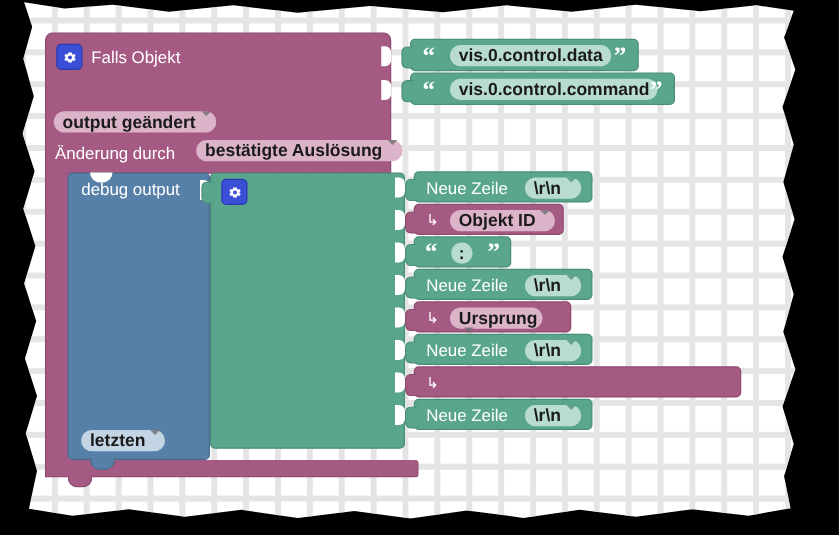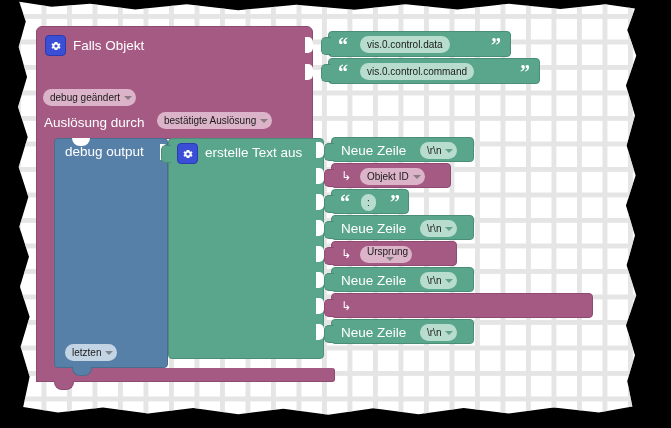--- a/index.html
+++ b/index.html
@@ -53,23 +53,23 @@
 
   
   .c-magenta{background:#a55a83;border:1px solid #8e4a70;}
   .c-green  {background:#5aa68d;border:1px solid #4a8e78;}
   .c-blue   {background:#5780a8;border:1px solid #4a6d8e;}
 
   .lbl{color:#ffffff;font-size:13.5px;line-height:1;white-space:nowrap;
        position:absolute;}
 
   
-  .fld{position:absolute;display:flex;align-items:center;height:17px;
-       border-radius:9px;padding:0 4px 0 7px;font-size:10px;color:#1a1a1a;
-       white-space:nowrap;box-sizing:border-box;}
+  .fld{position:absolute;display:flex;height:17px;
+       border-radius:9px;padding:0 4px 0 7px;font-size:14px;color:#1a1a1a;
+       white-space:nowrap;box-sizing:border-box;font-weight:bold;}
   .fld-pink {background:#dcb4c9;}
   .fld-green{background:#b8ddcf;}
   .fld-blue {background:#c3d4e4;}
   .fld .tri{margin-left:4px;width:0;height:0;border-left:4px solid transparent;
             border-right:4px solid transparent;border-top:4px solid #6b6b6b;
             opacity:.75;}
   .fld.fld-green .tri{border-top-color:#4a8e78;}
 
   
   .q{position:absolute;color:#ffffff;font-size:20px;line-height:1;
@@ -114,25 +114,25 @@
 
     <div class="blk c-magenta" style="left:36px;top:26px;width:277px;height:113px;border-radius:6px 6px 0 0;">
       <div class="gear" style="left:8px;top:8px;">
         <svg width="12" height="12" viewBox="0 0 24 24" aria-hidden="true">
           <path fill="#ffffff" d="M19.1 12.9a7.6 7.6 0 0 0 0-1.8l2-1.5-1.9-3.3-2.4 1a7.3 7.3 0 0 0-1.6-.9l-.4-2.5H9.2l-.4 2.5c-.6.2-1.1.5-1.6.9l-2.4-1-1.9 3.3 2 1.5a7.6 7.6 0 0 0 0 1.8l-2 1.5 1.9 3.3 2.4-1c.5.4 1 .7 1.6.9l.4 2.5h5.6l.4-2.5c.6-.2 1.1-.5 1.6-.9l2.4 1 1.9-3.3-2-1.5zM12 15.2A3.2 3.2 0 1 1 15.2 12 3.2 3.2 0 0 1 12 15.2z"></path>
         </svg>
       </div>
       <div class="lbl" style="left:36px;top:12px;">Falls Objekt</div>
 
       <div class="fld fld-pink" style="left:6px;top:62px;">
-        <span>debug geändert</span>
-        <span class="tri"></span>
-      </div>
-
-      <div class="lbl" style="left:7px;top:89px;">Auslösung durch</div>
+        <span>output geändert</span>
+        <span class="tri"></span>
+      </div>
+
+      <div class="lbl" style="left:7px;top:89px;">Änderung durch</div>
       <div class="fld fld-pink" style="left:120px;top:85px;">
         <span>bestätigte Auslösung</span>
         <span class="tri"></span>
       </div>
 
       <div class="sock" style="right:-1px;top:10px;"></div>
       <div class="sock" style="right:-1px;top:37px;"></div>
     </div>
 
     <div class="blk c-magenta" style="left:36px;top:138px;width:24px;height:238px;border-top:none;"></div>
@@ -176,21 +176,20 @@
 
     <div class="blk c-green" style="left:168px;top:138px;width:156px;height:221px;border-radius:4px;">
       <div class="tab t-green" style="top:6px;">
           <i></i>
         </div>
       <div class="gear" style="left:8px;top:4px;">
         <svg width="12" height="12" viewBox="0 0 24 24" aria-hidden="true">
           <path fill="#ffffff" d="M19.1 12.9a7.6 7.6 0 0 0 0-1.8l2-1.5-1.9-3.3-2.4 1a7.3 7.3 0 0 0-1.6-.9l-.4-2.5H9.2l-.4 2.5c-.6.2-1.1.5-1.6.9l-2.4-1-1.9 3.3 2 1.5a7.6 7.6 0 0 0 0 1.8l-2 1.5 1.9 3.3 2.4-1c.5.4 1 .7 1.6.9l.4 2.5h5.6l.4-2.5c.6-.2 1.1-.5 1.6-.9l2.4 1 1.9-3.3-2-1.5zM12 15.2A3.2 3.2 0 1 1 15.2 12 3.2 3.2 0 0 1 12 15.2z"></path>
         </svg>
       </div>
-      <div class="lbl" style="left:36px;top:7px;">erstelle Text aus</div>
 
       <div class="sock" style="right:-1px;top:3px;"></div>
       <div class="sock" style="right:-1px;top:29px;"></div>
       <div class="sock" style="right:-1px;top:55px;"></div>
       <div class="sock" style="right:-1px;top:81px;"></div>
       <div class="sock" style="right:-1px;top:107px;"></div>
       <div class="sock" style="right:-1px;top:133px;"></div>
       <div class="sock" style="right:-1px;top:159px;"></div>
       <div class="sock" style="right:-1px;top:185px;"></div>
     </div>

